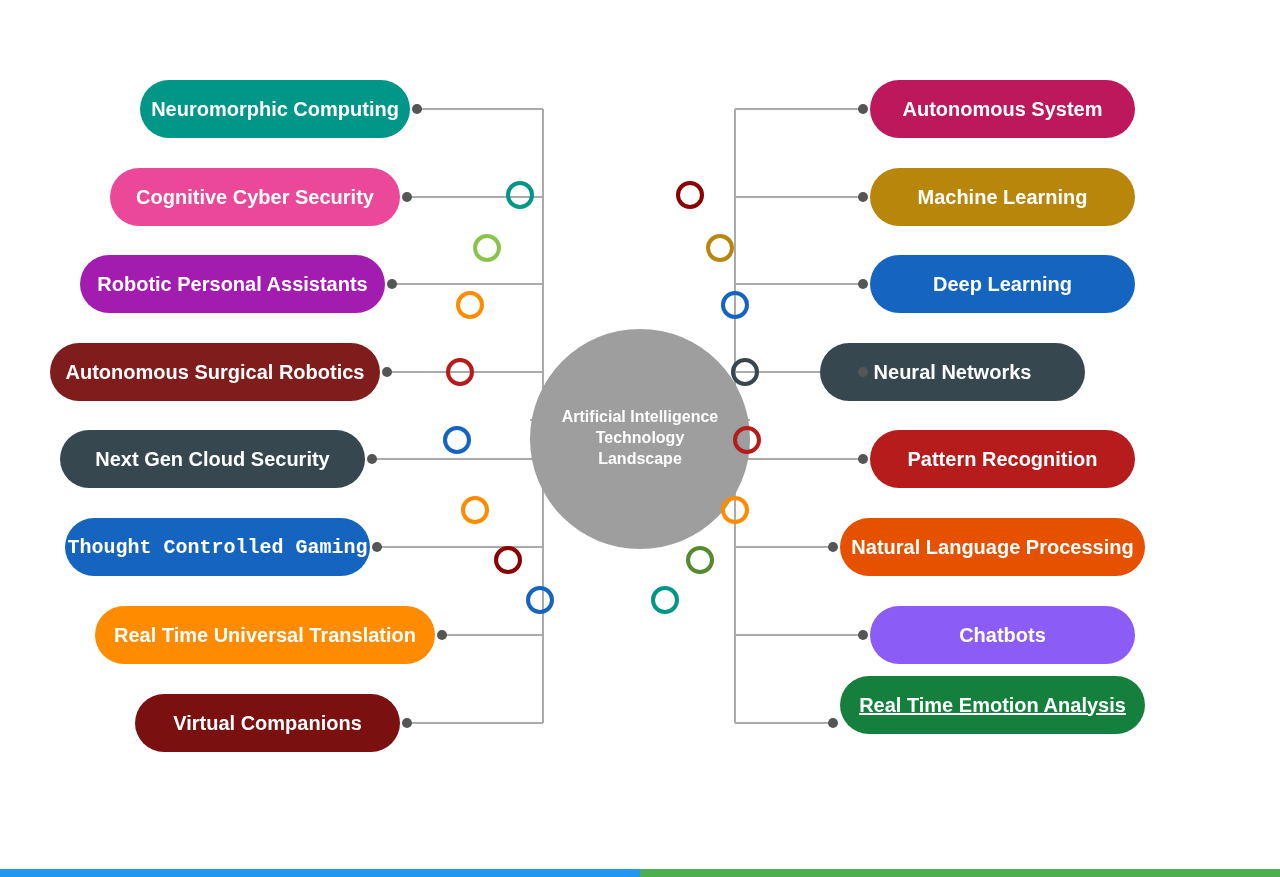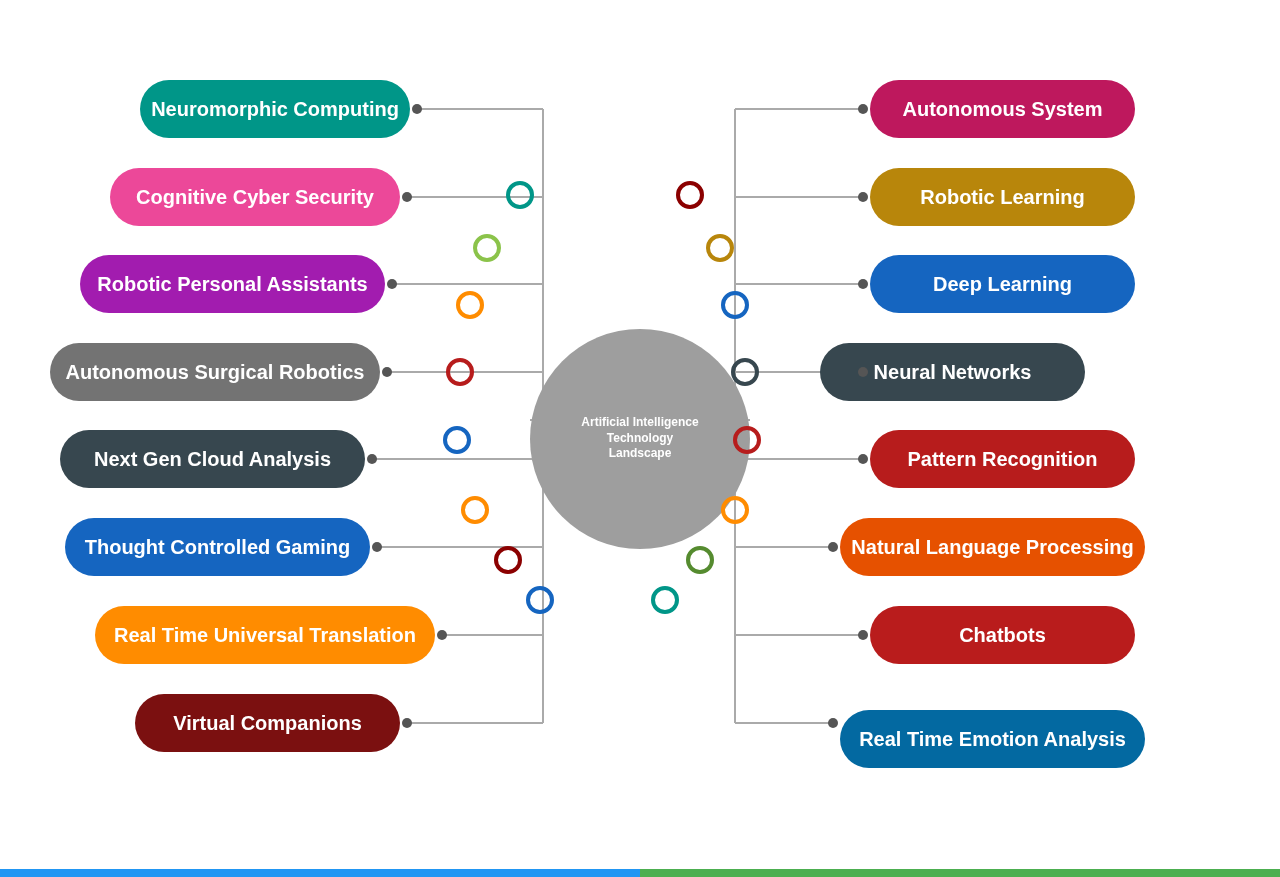--- a/index.html
+++ b/index.html
@@ -16,21 +16,21 @@
       position: absolute;
       width: 220px;
       height: 220px;
       border-radius: 50%;
       background: #9E9E9E;
       display: flex;
       align-items: center;
       justify-content: center;
       text-align: center;
       color: #fff;
-      font-size: 12px;
+      font-size: 16px;
       font-weight: bold;
       line-height: 1.3;
       z-index: 10;
       top: 50%;
       left: 50%;
       transform: translate(-50%, -50%);
     }
 
     .node {
       position: absolute;
@@ -120,45 +120,45 @@
   <span>Artificial Intelligence<br>Technology<br>Landscape</span>
 </div>
 
 <div id="nodes-container">
     <div class="node" style="background-color: rgb(0, 150, 136); left: 140px; top: 80px; width: 270px;">Neuromorphic Computing</div>
     <div class="dot" style="left: 412px; top: 104px;"></div>
     <div class="node" style="background-color: #ec4899; left: 110px; top: 168px; width: 290px;">Cognitive Cyber Security</div>
     <div class="dot" style="left: 402px; top: 192px;"></div>
     <div class="node" style="background-color: #a21caf; left: 80px; top: 255px; width: 305px;">Robotic Personal Assistants</div>
     <div class="dot" style="left: 387px; top: 279px;"></div>
-    <div class="node" style="background-color: #737373; left: 50px; top: 343px; width: 330px;">Autonomous Surgical Robotics</div>
+    <div class="node" style="background-color: #7f1d1d; left: 50px; top: 343px; width: 330px;">Autonomous Surgical Robotics</div>
     <div class="dot" style="left: 382px; top: 367px;"></div>
-    <div class="node" style="background-color: rgb(55, 71, 79); left: 60px; top: 430px; width: 305px;">Next Gen Cloud Analysis</div>
+    <div class="node" style="background-color: rgb(55, 71, 79); left: 60px; top: 430px; width: 305px;">Next Gen Cloud Security</div>
     <div class="dot" style="left: 367px; top: 454px;"></div>
-    <div class="node" style="background-color: rgb(21, 101, 192); left: 65px; top: 518px; width: 305px;">Thought Controlled Gaming</div>
+    <div class="node" style="background-color: rgb(21, 101, 192); left: 65px; top: 518px; width: 305px; font-family: Liberation Mono, monospace;">Thought Controlled Gaming</div>
     <div class="dot" style="left: 372px; top: 542px;"></div>
     <div class="node" style="background-color: rgb(255, 140, 0); left: 95px; top: 606px; width: 340px;">Real Time Universal Translation</div>
     <div class="dot" style="left: 437px; top: 630px;"></div>
     <div class="node" style="background-color: rgb(123, 16, 16); left: 135px; top: 694px; width: 265px;">Virtual Companions</div>
     <div class="dot" style="left: 402px; top: 718px;"></div>
     <div class="node" style="background-color: #be185d; left: 870px; top: 80px; width: 265px;">Autonomous System</div>
     <div class="dot" style="left: 858px; top: 104px;"></div>
-    <div class="node" style="background-color: rgb(184, 134, 11); left: 870px; top: 168px; width: 265px;">Robotic Learning</div>
+    <div class="node" style="background-color: rgb(184, 134, 11); left: 870px; top: 168px; width: 265px;">Machine Learning</div>
     <div class="dot" style="left: 858px; top: 192px;"></div>
     <div class="node" style="background-color: rgb(21, 101, 192); left: 870px; top: 255px; width: 265px;">Deep Learning</div>
     <div class="dot" style="left: 858px; top: 279px;"></div>
     <div class="node" style="background-color: rgb(55, 71, 79); left: 820px; top: 343px; width: 265px;">Neural Networks</div>
     <div class="dot" style="left: 858px; top: 367px;"></div>
     <div class="node" style="background-color: rgb(183, 28, 28); left: 870px; top: 430px; width: 265px;">Pattern Recognition</div>
     <div class="dot" style="left: 858px; top: 454px;"></div>
     <div class="node" style="background-color: rgb(230, 81, 0); left: 840px; top: 518px; width: 305px;">Natural Language Processing</div>
     <div class="dot" style="left: 828px; top: 542px;"></div>
-    <div class="node" style="background-color: #b91c1c; left: 870px; top: 606px; width: 265px;">Chatbots</div>
+    <div class="node" style="background-color: #8b5cf6; left: 870px; top: 606px; width: 265px;">Chatbots</div>
     <div class="dot" style="left: 858px; top: 630px;"></div>
-    <div class="node" style="background-color: #0369a1; left: 840px; top: 710px; width: 305px;">Real Time Emotion Analysis</div>
+    <div class="node" style="background-color: #15803d; left: 840px; top: 676px; width: 305px; text-decoration: underline;">Real Time Emotion Analysis</div>
     <div class="dot" style="left: 828px; top: 718px;"></div>
   </div>
 <div id="rings-container">
     <div class="ring" style="left: 506px; top: 181px; width: 28px; height: 28px; border-color: rgb(0, 150, 136);"></div>
     <div class="ring" style="left: 473px; top: 234px; width: 28px; height: 28px; border-color: rgb(139, 195, 74);"></div>
     <div class="ring" style="left: 456px; top: 291px; width: 28px; height: 28px; border-color: rgb(255, 140, 0);"></div>
     <div class="ring" style="left: 446px; top: 358px; width: 28px; height: 28px; border-color: rgb(183, 28, 28);"></div>
     <div class="ring" style="left: 443px; top: 426px; width: 28px; height: 28px; border-color: rgb(21, 101, 192);"></div>
     <div class="ring" style="left: 461px; top: 496px; width: 28px; height: 28px; border-color: rgb(255, 140, 0);"></div>
     <div class="ring" style="left: 494px; top: 546px; width: 28px; height: 28px; border-color: rgb(139, 0, 0);"></div>

